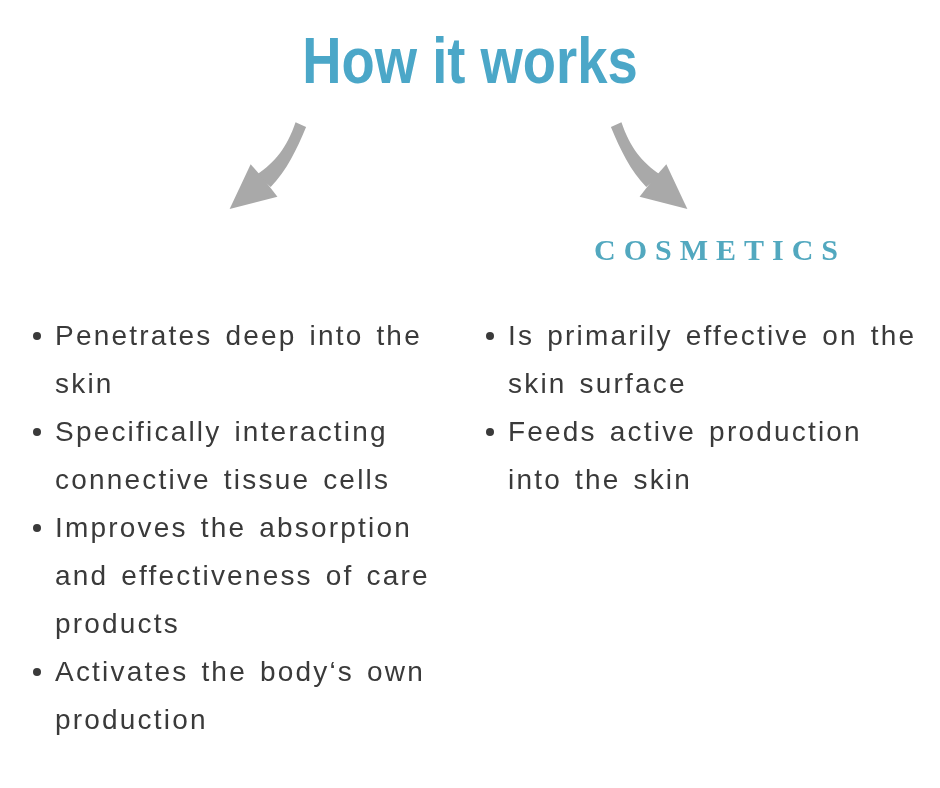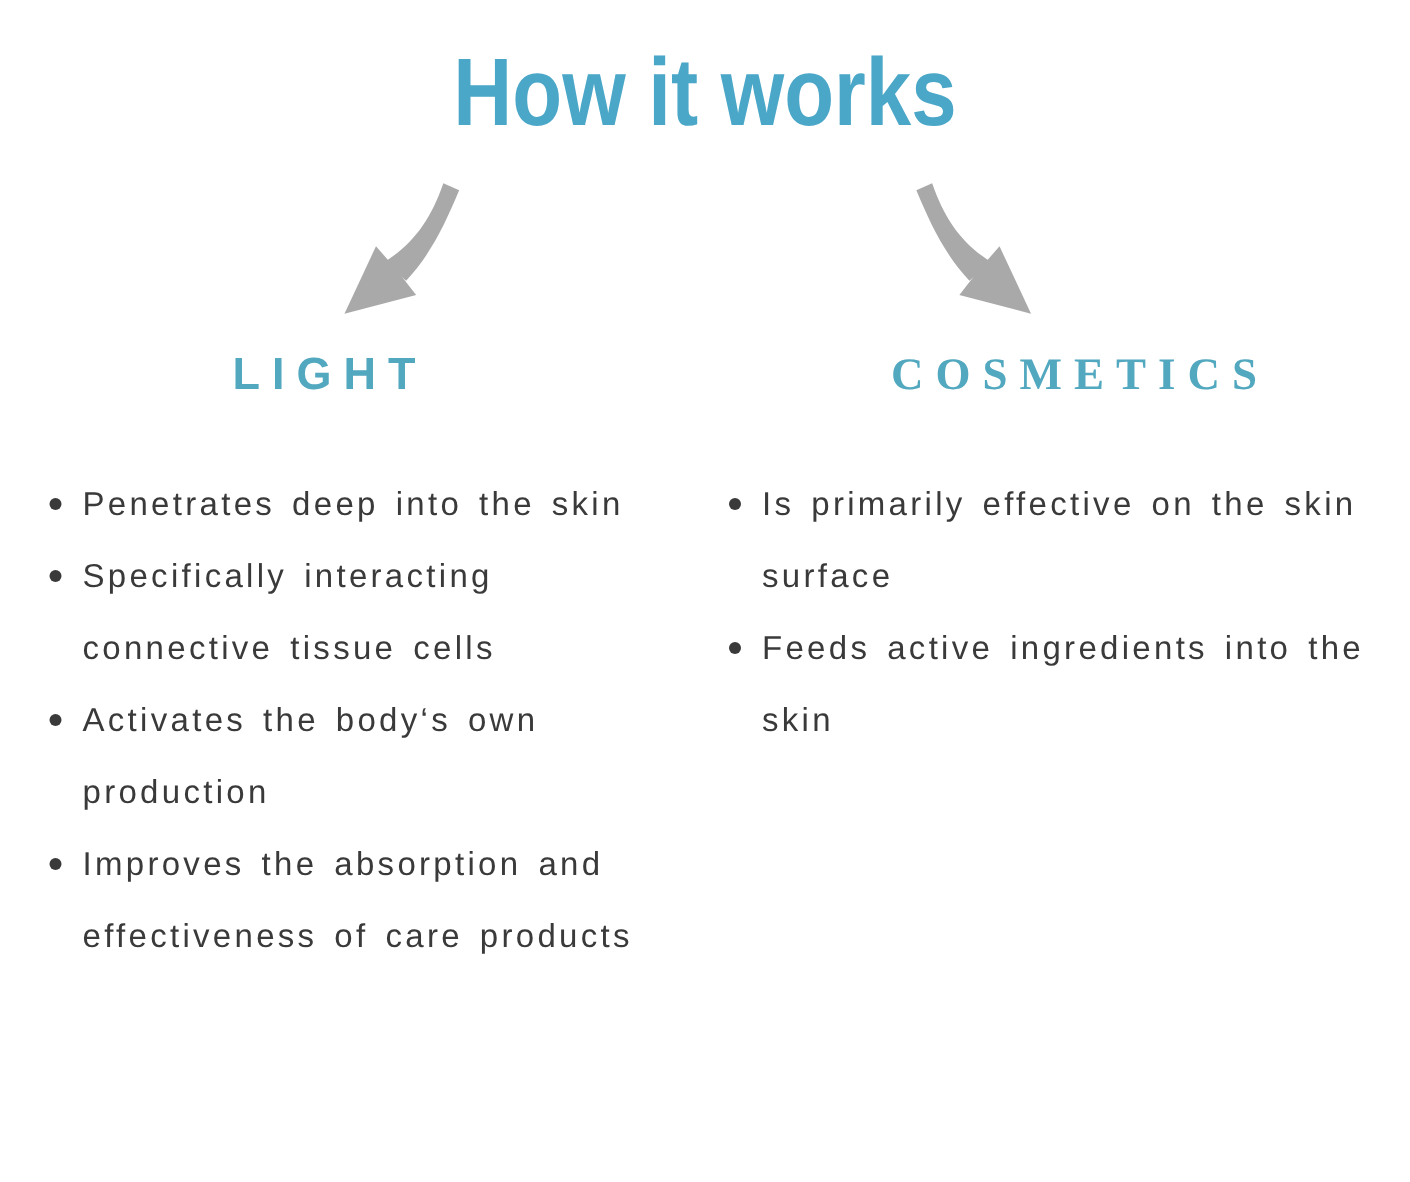--- a/index.html
+++ b/index.html
@@ -54,21 +54,21 @@
     white-space: nowrap;
   }
   .heading-left  { left: 20px;  width: 400px; }
   .heading-right { left: 510px; width: 420px; font-family: Liberation Serif, serif; }
   .bullet-list {
     position: absolute;
     top: 312px;
     margin: 0;
     padding: 0;
     list-style: none;
-    font-size: 22px;
+    font-size: 28px;
     line-height: 48px;
     letter-spacing: 2.2px;
     word-spacing: 3px;
     color: var(--text);
   }
   .list-left  { left: 30px;  width: 428px; }
   .list-right { left: 483px; width: 442px; }
   .bullet-list li {
     position: relative;
     padding-left: 25px;
@@ -98,29 +98,28 @@
     </svg>
   </div>
 
   <div class="arrow arrow-right">
     <svg viewBox="0 0 90 100" xmlns="http://www.w3.org/2000/svg" aria-hidden="true">
       <path d="M77 2 C68 28 56 44 36 57 L51 70 C68 52 78 31 88 7 Z"></path>
       <path d="M8 93 L30 46 L44 62 L58 80 Z"></path>
     </svg>
   </div>
 
-  <div class="col-heading heading-left">LIGHT</div>
 
   <div class="col-heading heading-right">COSMETICS</div>
 
   <ul class="bullet-list list-left">
     <li>Penetrates deep into the skin</li>
     <li>Specifically interacting connective tissue cells</li>
+    <li>Improves the absorption and effectiveness of care products</li>
     <li>Activates the body‘s own production</li>
-    <li>Improves the absorption and effectiveness of care products</li>
   </ul>
 
   <ul class="bullet-list list-right">
     <li>Is primarily effective on the skin surface</li>
-    <li>Feeds active ingredients into the skin</li>
+    <li>Feeds active production into the skin</li>
   </ul>
 
 </div>
 
 </body></html>

